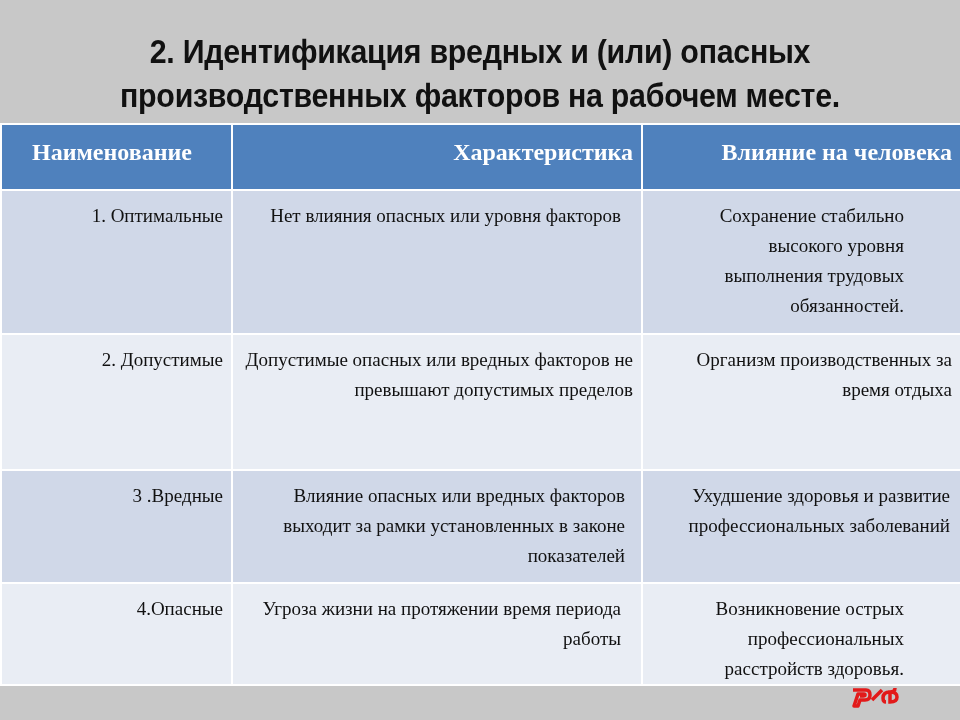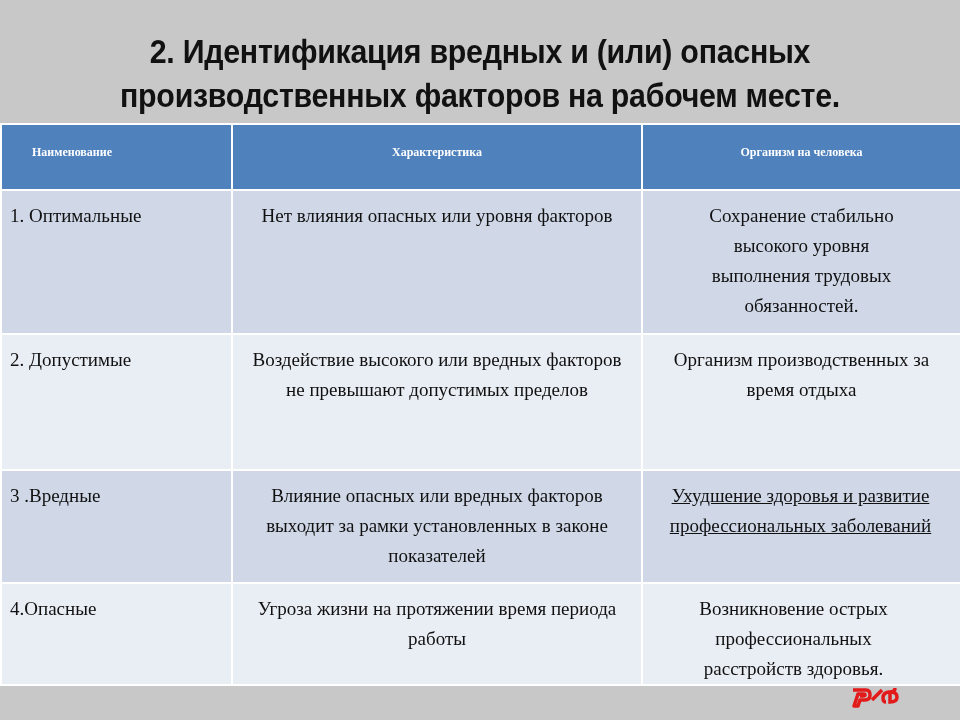--- a/index.html
+++ b/index.html
@@ -1,62 +1,62 @@
 <!DOCTYPE html>
 <html><head>
 <meta charset="utf-8">
 <style>
   html, body { margin:0; padding:0; }
   body { width:960px; height:720px; background:#c8c8c8; position:relative; overflow:hidden; font-family:"Liberation Serif", serif; }
   .title { position:absolute; left:0; top:30px; width:960px; text-align:center; font-family:"Liberation Sans", sans-serif; font-weight:bold; font-size:33px; line-height:44px; color:#111; letter-spacing:-0.3px; transform:scaleX(0.92); transform-origin:center; }
   .table { position:absolute; left:0; top:123px; width:960px; border-collapse:collapse; table-layout:fixed; }
   .table td, .table th { border:2px solid #fff; vertical-align:top; font-size:19px; line-height:30px; color:#111; padding:10px 8px 0 8px; }
-  .table th { background:#4f81bd; color:#fff; font-weight:bold; height:52px; padding-top:12px; font-size:12px; }
+  .table th { background:#4f81bd; color:#fff; font-weight:bold; height:52px; padding-top:12px; font-size:24px; }
   .row-odd td { background:#d0d8e8; }
   .row-even td { background:#e9edf4; }
-  .c1 { text-align:left; }
-  .c2, .c3 { text-align:center; }
+  .c1 { text-align:right; }
+  .c2, .c3 { text-align:right; }
   .logo { position:absolute; left:850px; top:684px; }
 </style>
 </head>
 <body>
 
 <div class="title">
   <div>2. Идентификация вредных и (или) опасных</div>
   <div>производственных факторов на рабочем месте.</div>
 </div>
 
 <table class="table">
   <colgroup>
       <col style="width:231px">
       <col style="width:410px">
       <col style="width:319px">
     </colgroup>
   <thead>
     <tr>
       <th class="c2" style="padding-left:30px;text-align:left;">Наименование</th>
       <th class="c2">Характеристика</th>
-      <th class="c2">Организм на человека</th>
+      <th class="c2">Влияние на человека</th>
     </tr>
   </thead>
   <tbody>
     <tr class="row-odd" style="height:144px">
       <td class="c1">1. Оптимальные</td>
       <td class="c2" style="padding-left:20px;padding-right:20px;">Нет влияния опасных или уровня факторов</td>
-      <td class="c3" style="padding-left:40px;padding-right:40px;margin-left:28px;">Сохранение стабильно высокого уровня выполнения трудовых обязанностей.</td>
+      <td class="c3" style="padding-left:40px;padding-right:56px;margin-left:28px;">Сохранение стабильно высокого уровня выполнения трудовых обязанностей.</td>
     </tr>
     <tr class="row-even" style="height:136px">
       <td class="c1">2. Допустимые</td>
-      <td class="c2">Воздействие высокого или вредных факторов не превышают допустимых пределов</td>
+      <td class="c2">Допустимые опасных или вредных факторов не превышают допустимых пределов</td>
       <td class="c3">Организм производственных за время отдыха</td>
     </tr>
     <tr class="row-odd" style="height:113px">
       <td class="c1">3 .Вредные</td>
       <td class="c2" style="padding-left:16px;padding-right:16px;">Влияние опасных или вредных факторов выходит за рамки установленных в законе показателей</td>
-      <td class="c3" style="padding-left:8px;padding-right:10px;text-decoration:underline;">Ухудшение здоровья и развитие профессиональных заболеваний</td>
+      <td class="c3" style="padding-left:8px;padding-right:10px;">Ухудшение здоровья и развитие профессиональных заболеваний</td>
     </tr>
     <tr class="row-even" style="height:81px">
       <td class="c1">4.Опасные</td>
       <td class="c2" style="padding-left:20px;padding-right:20px;">Угроза жизни на протяжении время периода работы</td>
       <td class="c3" style="padding-left:40px;padding-right:56px;">Возникновение острых профессиональных расстройств здоровья.</td>
     </tr>
   </tbody>
 </table>
 
 <div class="logo">

